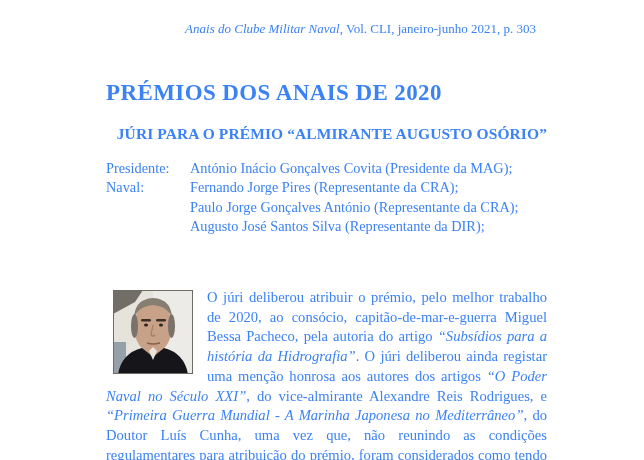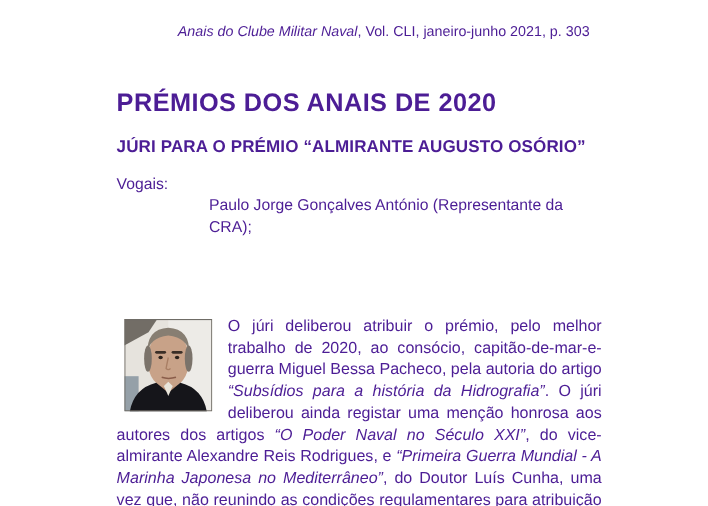--- a/index.html
+++ b/index.html
@@ -1,32 +1,32 @@
 <!DOCTYPE html>
 <html><head>
 <meta charset="utf-8">
 <style>
   html,body { margin:0; padding:0; background:#ffffff; }
   .page {
     position:relative; width:644px; height:460px; background:#ffffff;
-    overflow:hidden; color:#4c1d95;
-    font-family:Liberation Sans, sans-serif;
+    overflow:hidden; color:#3b82f6;
+    font-family:Liberation Serif, serif;
   }
   .running-header {
     position:absolute; top:21px; left:106px; width:430px;
     text-align:right; font-size:13px; white-space:nowrap;
   }
   .running-header .it { font-style:italic; }
   .doc-title {
     position:absolute; top:80px; left:106px; width:441px; margin:0;
     font-size:23px; font-weight:bold; letter-spacing:0.4px;
   }
   .section-heading {
     position:absolute; top:125px; left:106px; width:441px; margin:0;
-    text-align:left; font-size:15.5px; font-weight:bold; letter-spacing:0.1px;
+    text-align:right; font-size:15.5px; font-weight:bold; letter-spacing:0.1px;
   }
   .jury {
     position:absolute; top:159px; left:106px; width:441px;
     font-size:14.3px; line-height:19.4px;
   }
   .jury-row { display:flex; }
   .jury-label { flex:0 0 84px; }
   .jury-text { flex:1; }
   .body-par {
     position:absolute; top:288px; left:106px; width:441px;
@@ -45,25 +45,34 @@
 <div class="page">
 
   <div class="running-header"><span class="it">Anais do Clube Militar Naval</span><span>, Vol. CLI, janeiro-junho 2021, p. 303</span></div>
 
   <h1 class="doc-title">PRÉMIOS DOS ANAIS DE 2020</h1>
 
   <h2 class="section-heading">JÚRI PARA O PRÉMIO “ALMIRANTE AUGUSTO OSÓRIO”</h2>
 
   <div class="jury" id="jury-list">
       <div class="jury-row">
-        <div class="jury-label">Vogais:</div>
+        <div class="jury-label">Presidente:</div>
+        <div class="jury-text">António Inácio Gonçalves Covita (Presidente da MAG);</div>
+      </div>
+      <div class="jury-row">
+        <div class="jury-label">Naval:</div>
+        <div class="jury-text">Fernando Jorge Pires (Representante da CRA);</div>
       </div>
       <div class="jury-row">
         <div class="jury-label"></div>
         <div class="jury-text">Paulo Jorge Gonçalves António (Representante da CRA);</div>
+      </div>
+      <div class="jury-row">
+        <div class="jury-label"></div>
+        <div class="jury-text">Augusto José Santos Silva (Representante da DIR);</div>
       </div>
       <div class="jury-row">
         <div class="jury-label"></div>
       </div>
     </div>
 
   <div class="body-par">
     <svg class="photo" viewBox="0 0 80 84" xmlns="http://www.w3.org/2000/svg">
       <rect x="0" y="0" width="80" height="84" fill="#e6e3dd"></rect>
       <rect x="40" y="0" width="40" height="84" fill="#edebe7"></rect>

